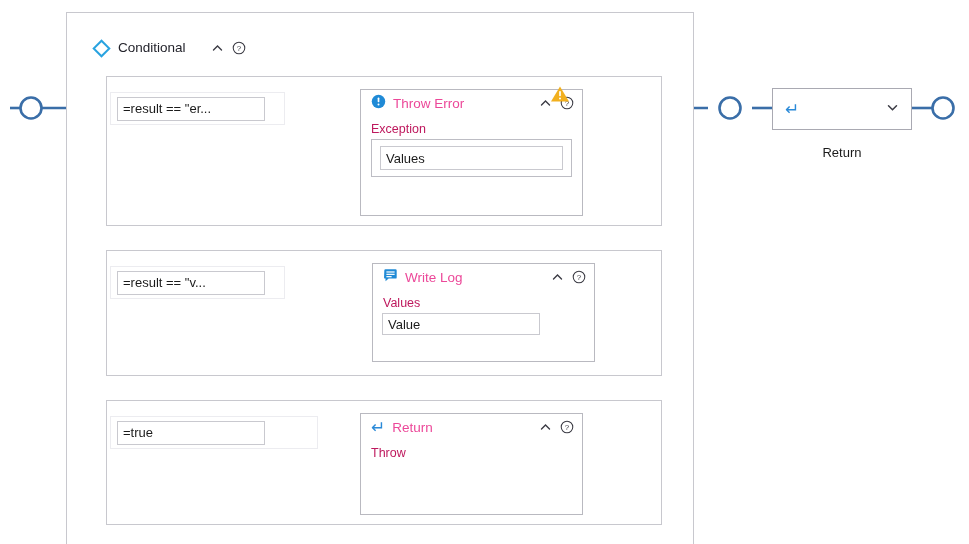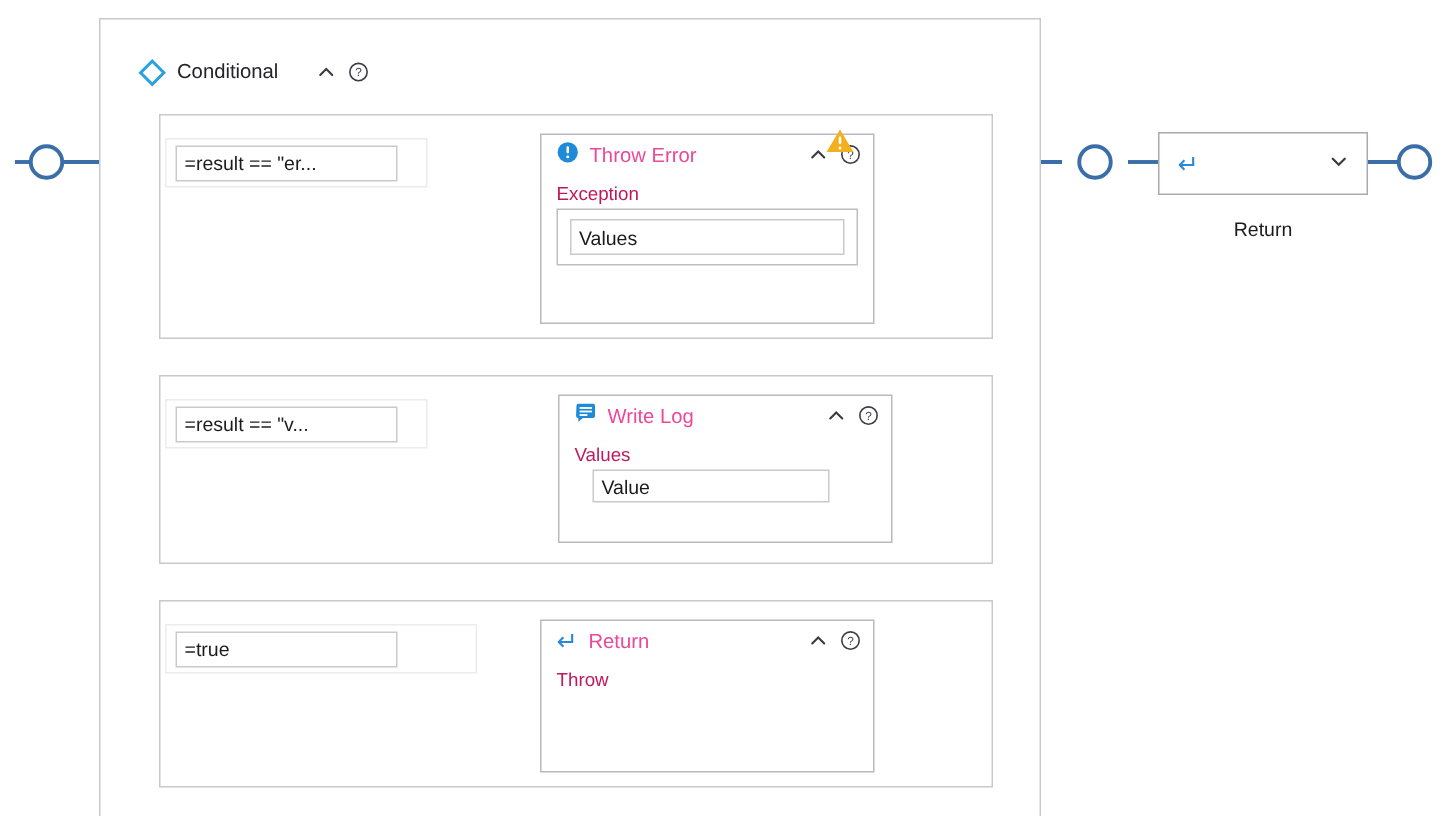--- a/index.html
+++ b/index.html
@@ -95,21 +95,21 @@
     font-size:13px;
   }
   .plain-input{
     border:1px solid #c9c9cf;
     background:#fff;
     height:20px;
     width:146px;
     display:flex;align-items:center;
     padding:0 5px;
     font-size:13px;
-    margin-left:22px;
+    margin-left:9px;
   }
 
   .warn-tri{position:absolute;width:20px;height:18px;}
 
   
   .collapsed-node{
     border:1px solid #a9a9b2;
     background:#ffffff;
     display:flex;align-items:center;
     padding:0 12px;

